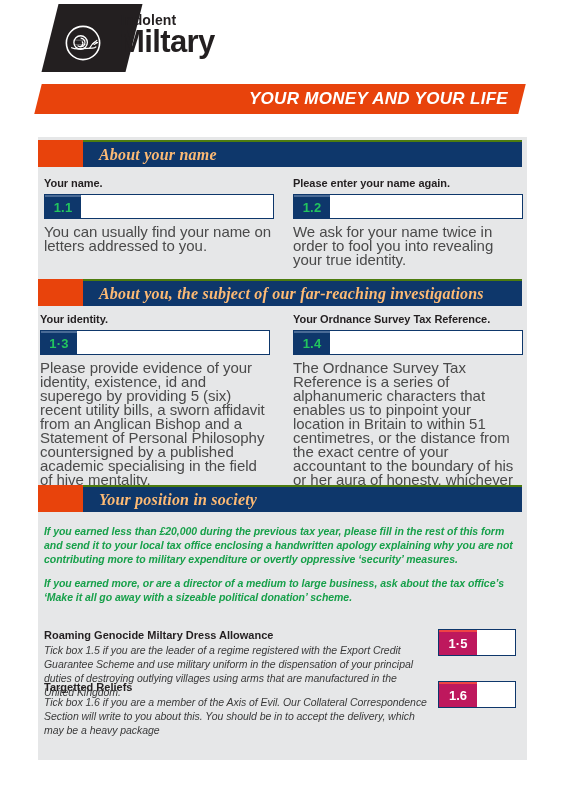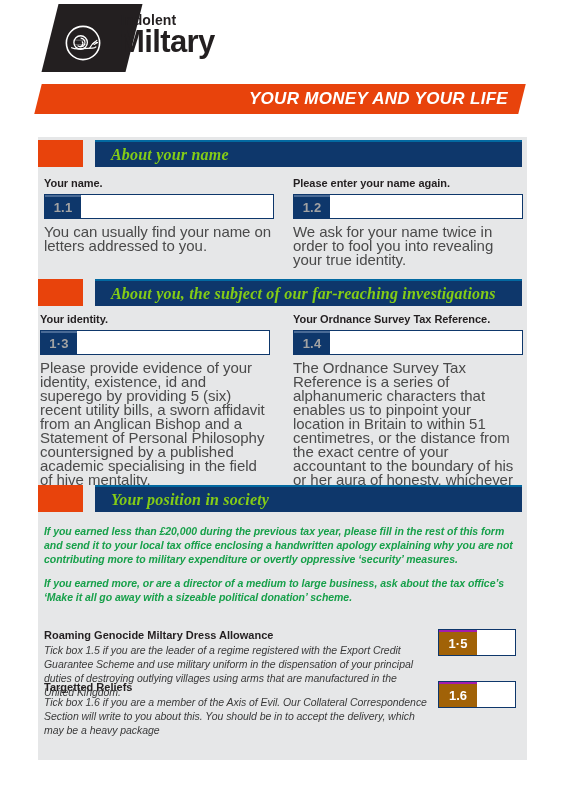--- a/index.html
+++ b/index.html
@@ -101,32 +101,31 @@
     display: flex;
   }
   .sec-head .sq {
     width: 45px;
     background: #e8430c;
     flex: 0 0 auto;
   }
   .sec-head .bar {
     flex: 1 1 auto;
     background: #0e376b;
-    border-top: 2px solid #0369a1;
+    border-top: 2px solid #4d7c0f;
     box-sizing: border-box;
     display: flex;
     align-items: center;
     padding-left: 16px;
-    color: #84cc16;
+    color: #fdba74;
     font-family: "Liberation Serif", serif;
     font-size: 16px;
     font-weight: 700;
     font-style: italic;
     letter-spacing: .2px;
-    margin-left: 12px;
   }
 
   
   .q {
     position: absolute;
     width: 230px;
   }
   .q-label {
     font-size: 11px;
     font-weight: 700;
@@ -140,21 +139,21 @@
     border: 1px solid #0e376b;
     box-sizing: border-box;
     margin-bottom: 6px;
   }
   .q-num {
     width: 36px;
     flex: 0 0 auto;
     background: #0e376b;
     border-top: 2px solid #4a6b96;
     box-sizing: border-box;
-    color: #a3a3a3;
+    color: #22c55e;
     font-size: 13px;
     font-weight: 700;
     display: flex;
     align-items: center;
     justify-content: center;
     letter-spacing: .2px;
   }
   .q-input {
     flex: 1 1 auto;
     background: #ffffff;
@@ -203,22 +202,22 @@
     position: absolute;
     right: 0; top: 0;
     display: flex;
     width: 78px; height: 27px;
     border: 1px solid #0e376b;
     box-sizing: border-box;
   }
   .tick-num {
     width: 38px;
     flex: 0 0 auto;
-    background: #a16207;
-    border-top: 2px solid #a21caf;
+    background: #be185d;
+    border-top: 2px solid #ef4444;
     box-sizing: border-box;
     color: #ffffff;
     font-size: 13px;
     font-weight: 700;
     display: flex;
     align-items: center;
     justify-content: center;
     text-align: right;
   }
   .tick-check {

